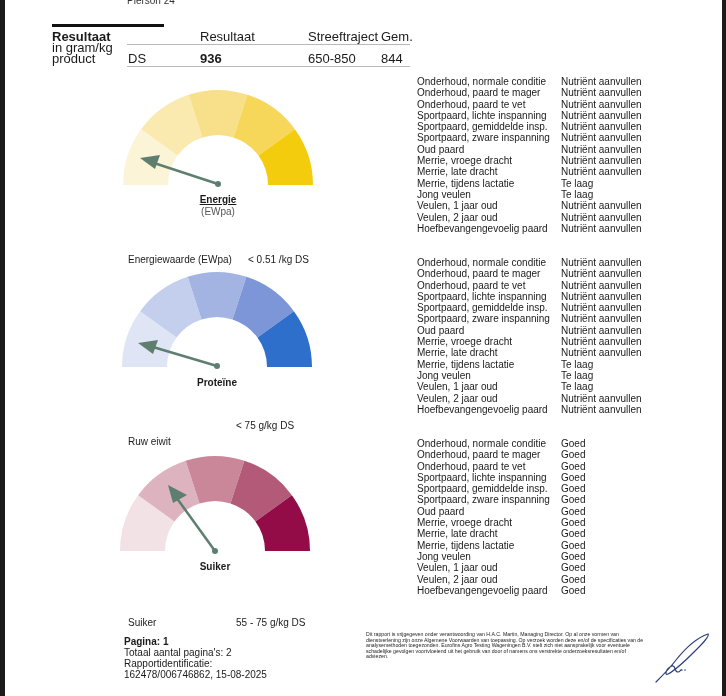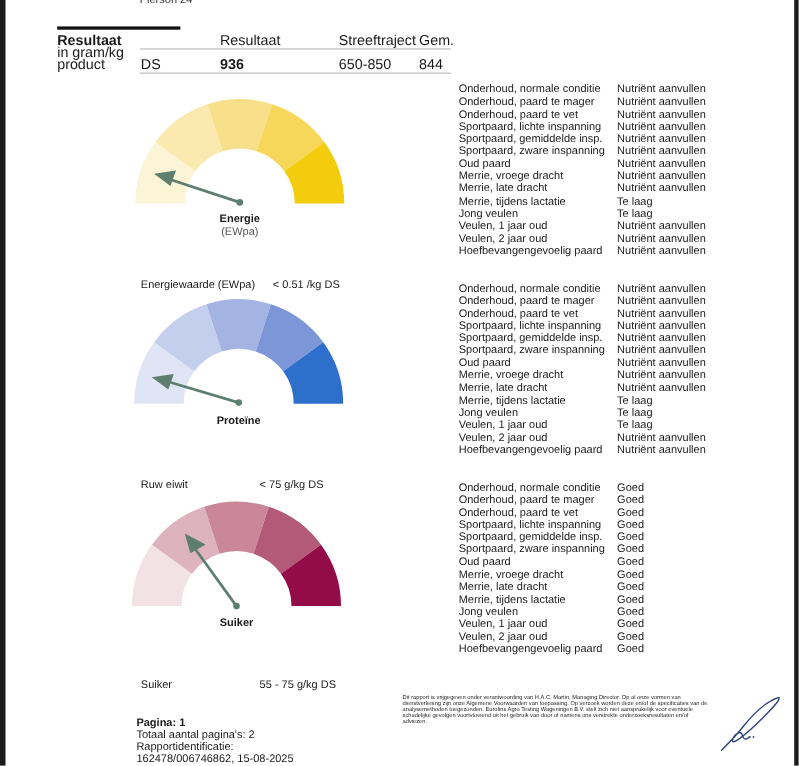--- a/index.html
+++ b/index.html
@@ -18,21 +18,21 @@
   .thin-rule { position: absolute; left: 127px; width: 283px; height: 1px; background: #b9b9b9; }
   .bold { font-weight: bold; }
   .gauge { position: absolute; width: 200px; height: 104px; }
   .gauge-title { font-size: 10px; font-weight: bold; text-align: center; width: 200px; }
   .gauge-sub { font-size: 10px; color: #555; text-align: center; width: 200px; }
   .sec-label { font-size: 10px; margin-top: 32px; }
   .eval-list { position: absolute; left: 417px; font-size: 10px; line-height: 11.3px; }
   .eval-row { display: flex; }
   .eval-cond { width: 144px; white-space: nowrap; }
   .eval-res { white-space: nowrap; }
-  .footer-left { position: absolute; left: 124px; top: 636px; font-size: 10px; line-height: 11px; margin-top: 16px; }
+  .footer-left { position: absolute; left: 124px; top: 636px; font-size: 10px; line-height: 11px; }
   .disclaimer { position: absolute; left: 366px; top: 632px; width: 280px; font-size: 5.2px; line-height: 5.6px; color: #222; white-space: normal; }
   .signature { position: absolute; left: 652px; top: 630px; width: 62px; height: 56px; }
 </style>
 </head>
 <body>
 
 <div class="edge-left"></div>
 <div class="edge-right"></div>
 
 <div class="abs top-name">Pierson 24</div>
@@ -60,21 +60,21 @@
   <path d="M23.14 42.14 A95 95 0 0 1 70.65 7.66 L84.55 50.45 A50 50 0 0 0 59.55 68.6 Z" fill="#faeab0"></path>
   <path d="M70.65 7.66 A95 95 0 0 1 129.35 7.66 L115.45 50.45 A50 50 0 0 0 84.55 50.45 Z" fill="#f8e08a"></path>
   <path d="M129.35 7.66 A95 95 0 0 1 176.86 42.14 L140.45 68.6 A50 50 0 0 0 115.45 50.45 Z" fill="#f7d75a"></path>
   <path d="M176.86 42.14 A95 95 0 0 1 195 98 L150 98 A50 50 0 0 0 140.45 68.6 Z" fill="#f4cc0e"></path>
   <g>
     <line x1="100" y1="97" x2="36" y2="76" stroke="#5e7f6f" stroke-width="2.5"></line>
     <polygon points="22,71 42,68 37,82" fill="#5e7f6f"></polygon>
     <circle cx="100" cy="97" r="3" fill="#5e7f6f"></circle>
   </g>
 </svg>
-<div class="abs gauge-title" style="left:118px; top:194px;">Energie</div>
+<div class="abs gauge-title" style="left:118px; top:194px;text-decoration:underline;">Energie</div>
 <div class="abs gauge-sub" style="left:118px; top:206px;">(EWpa)</div>
 <div class="abs sec-label" style="left:128px; top:222px;">Energiewaarde (EWpa)</div>
 <div class="abs sec-label" style="left:248px; top:222px;">&lt; 0.51 /kg DS</div>
 
 <div class="eval-list" style="top:76px;">
   <div class="eval-row">
       <span class="eval-cond">Onderhoud, normale conditie</span>
       <span class="eval-res">Nutriënt aanvullen</span>
     </div>
   <div class="eval-row">
@@ -138,21 +138,21 @@
   <path d="M129.35 7.66 A95 95 0 0 1 176.86 42.14 L140.45 68.6 A50 50 0 0 0 115.45 50.45 Z" fill="#7c96d8"></path>
   <path d="M176.86 42.14 A95 95 0 0 1 195 98 L150 98 A50 50 0 0 0 140.45 68.6 Z" fill="#2f6fcc"></path>
   <g>
     <line x1="100" y1="97" x2="36" y2="78" stroke="#5e7f6f" stroke-width="2.5"></line>
     <polygon points="21,74 41,71 36,85" fill="#5e7f6f"></polygon>
     <circle cx="100" cy="97" r="3" fill="#5e7f6f"></circle>
   </g>
 </svg>
 <div class="abs gauge-title" style="left:117px; top:377px;">Proteïne</div>
 <div class="abs sec-label" style="left:128px; top:404px;">Ruw eiwit</div>
-<div class="abs sec-label" style="left:236px; top:404px;">&lt; 75 g/kg DS</div>
+<div class="abs sec-label" style="left:236px; top:388px;">&lt; 75 g/kg DS</div>
 
 <div class="eval-list" style="top:257px;">
   <div class="eval-row">
       <span class="eval-cond">Onderhoud, normale conditie</span>
       <span class="eval-res">Nutriënt aanvullen</span>
     </div>
   <div class="eval-row">
       <span class="eval-cond">Onderhoud, paard te mager</span>
       <span class="eval-res">Nutriënt aanvullen</span>
     </div>

